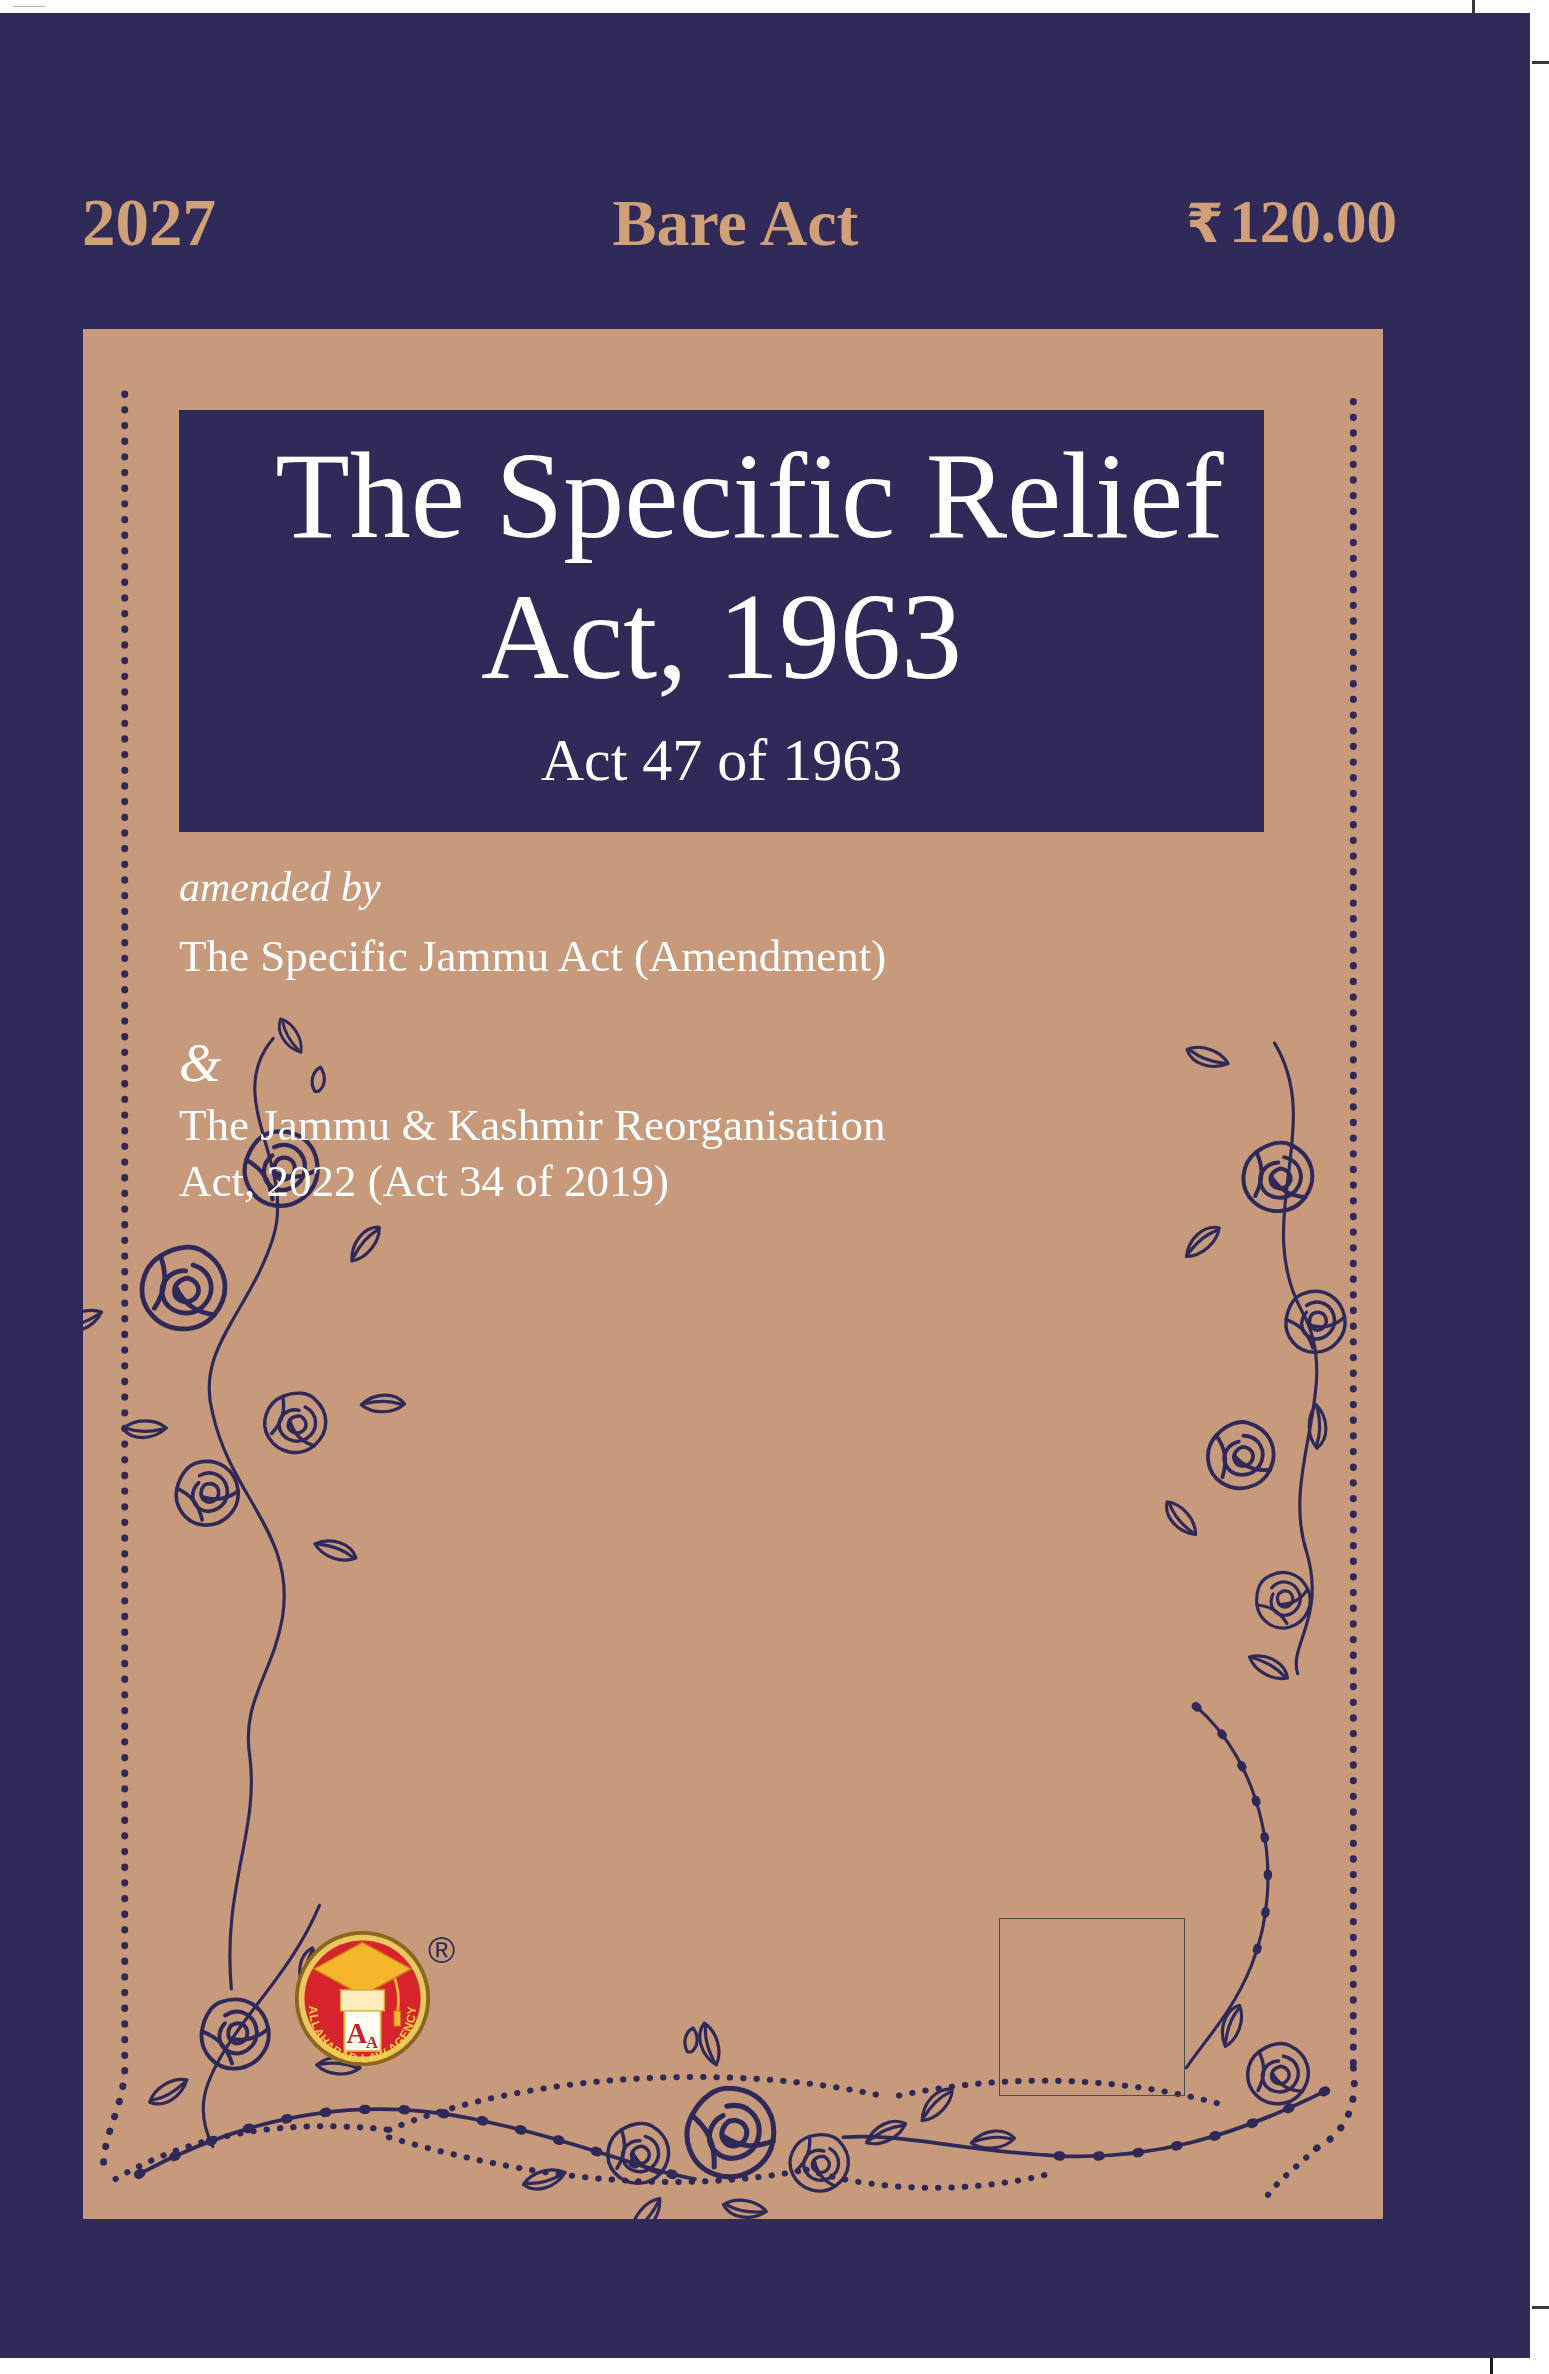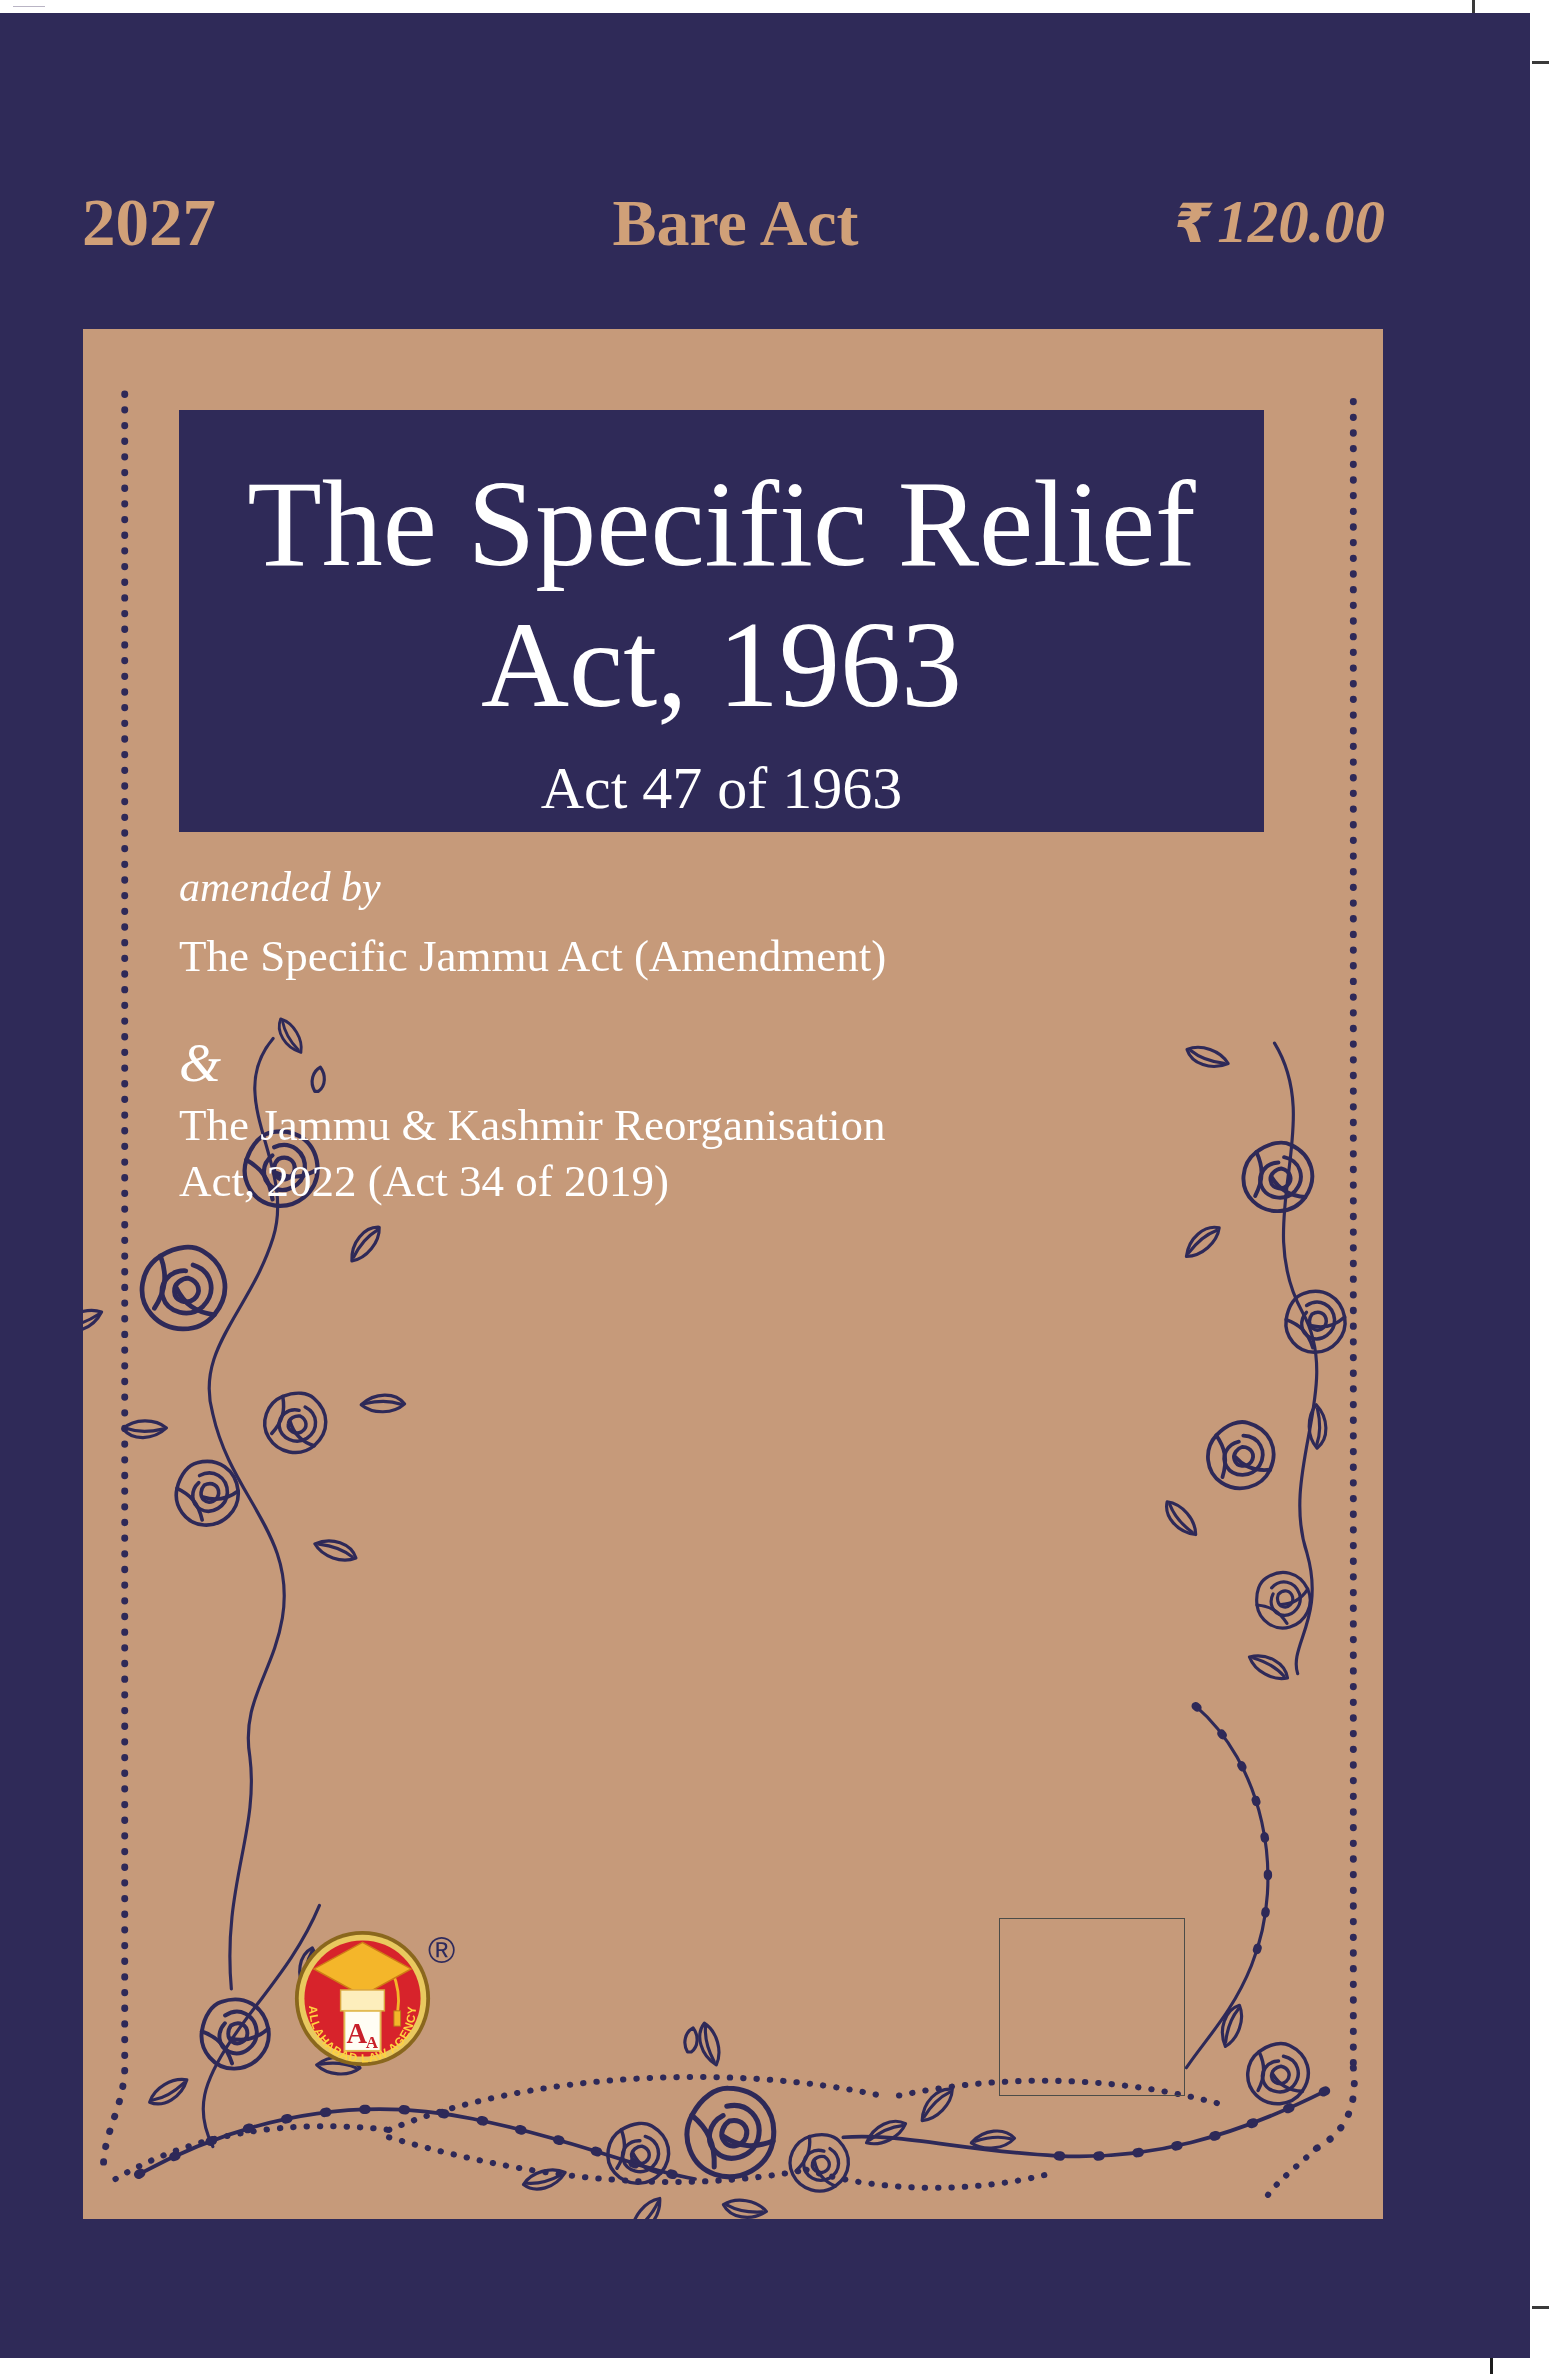--- a/index.html
+++ b/index.html
@@ -8,29 +8,29 @@
     font-family:"Liberation Serif","DejaVu Serif",serif;
     overflow:hidden;
   }
   .abs{position:absolute;}
   
   #cover{left:0;top:13px;width:1530px;height:2345px;background:#2f2a58;}
   
   .hdr{color:#d0a078;font-weight:bold;white-space:nowrap;}
   #year{left:82px;top:184px;font-size:67px;}
   #edition{left:0;top:185px;width:1471px;text-align:center;font-size:66px;}
-  #price{right:164px;top:187px;font-size:61px;font-style:italic;}
+  #price{right:152px;top:187px;font-size:61px;}
   #price .rupee{font-family:"DejaVu Sans",sans-serif;font-size:54px;font-weight:bold;margin-right:5.6px;}
   
   #panel{left:83px;top:329px;width:1300px;height:1890px;background:#c69a7a;}
   #decor{left:0;top:0;width:1300px;height:1890px;}
   
   #title-box{left:96px;top:81px;width:1085px;height:422px;background:#2f2a58;color:#ffffff;text-align:center;}
   .t-line{width:100%;line-height:1.0;}
-  #t1{margin-top:53px;font-size:122px;height:141px;}
+  #t1{margin-top:25px;font-size:122px;height:141px;padding-left:28px;}
   #t2{font-size:122px;height:141px;}
   #t3{margin-top:13px;font-size:60px;}
   
   .am{left:96px;width:1085px;text-align:left;color:#ffffff;white-space:nowrap;}
   #am-intro{top:534px;font-size:42px;font-style:italic;}
   #am-l1{top:601px;font-size:45px;}
   #am-l2{top:655px;font-size:45px;}
   #am-amp{top:703px;font-size:54px;font-style:italic;}
   #am-l3{top:770px;font-size:45px;}
   #am-l4{top:826px;font-size:45px;}

